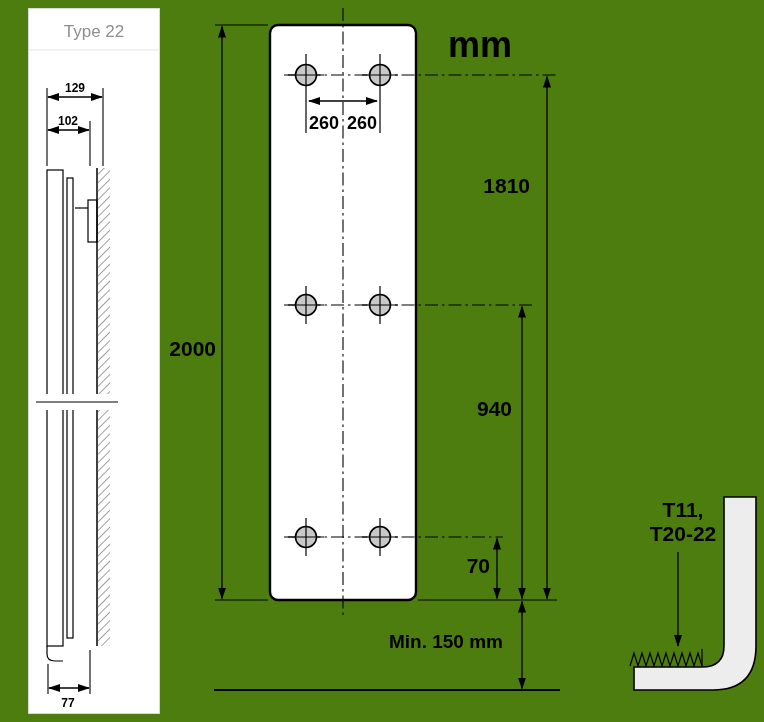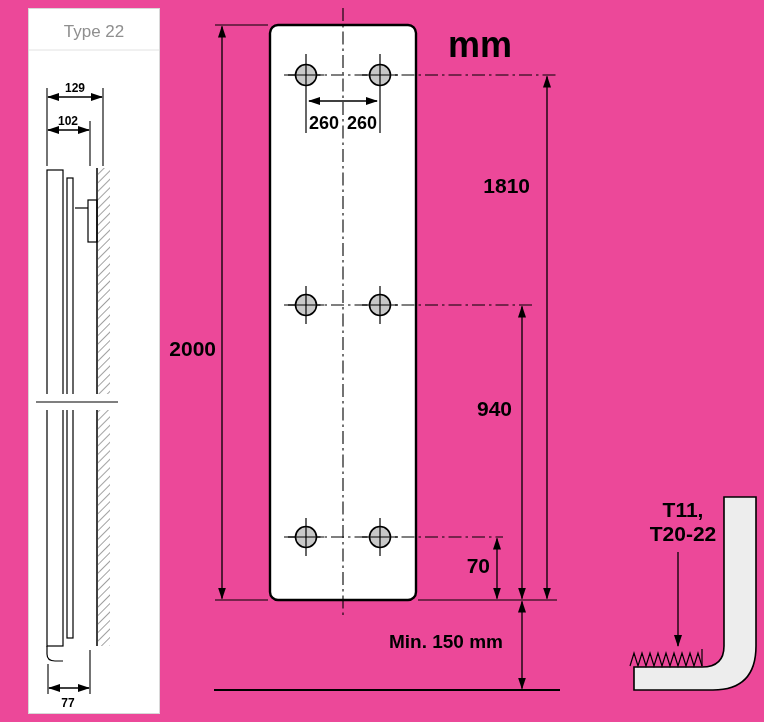--- a/index.html
+++ b/index.html
@@ -1,19 +1,19 @@
 <!DOCTYPE html>
 <html><head>
 <meta charset="utf-8">
 <style>
   html,body { margin:0; padding:0; background:#fff; }
   .page {
     position:relative;
     width:764px; height:722px;
-    background:#ec4899;
+    background:#4d7c0f;
     font-family:"Liberation Sans", sans-serif;
     overflow:hidden;
   }
   svg text { font-family:"Liberation Sans", sans-serif; fill:#000; }
   .ln   { stroke:#000; fill:none; stroke-width:1.2; }
   .w15  { stroke-width:1.5; }
   .w2   { stroke-width:2.2; }
   .cl   { stroke:#000; fill:none; stroke-width:1.1; stroke-dasharray:13 4 2.5 4; }
   .dimln{ stroke:#000; stroke-width:1.3; fill:none; }
   .ext  { stroke:#000; stroke-width:1.1; fill:none; }

